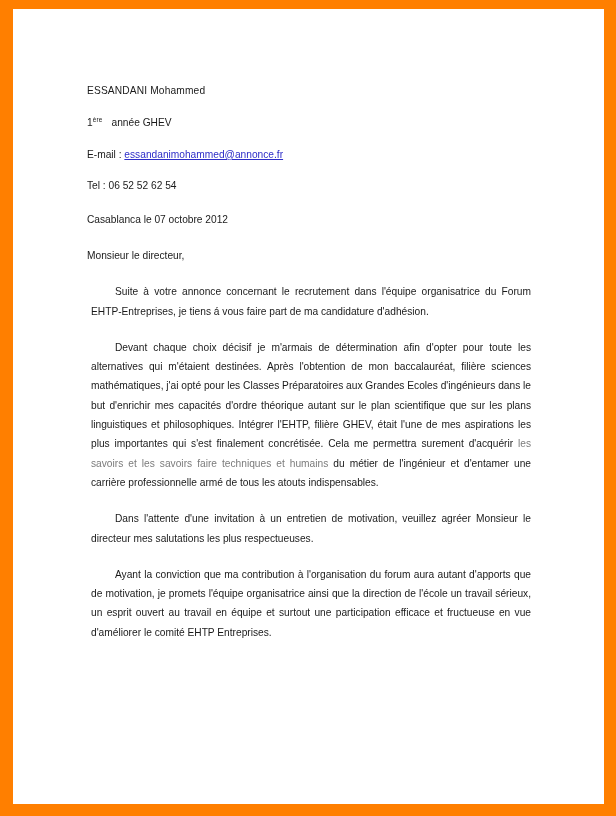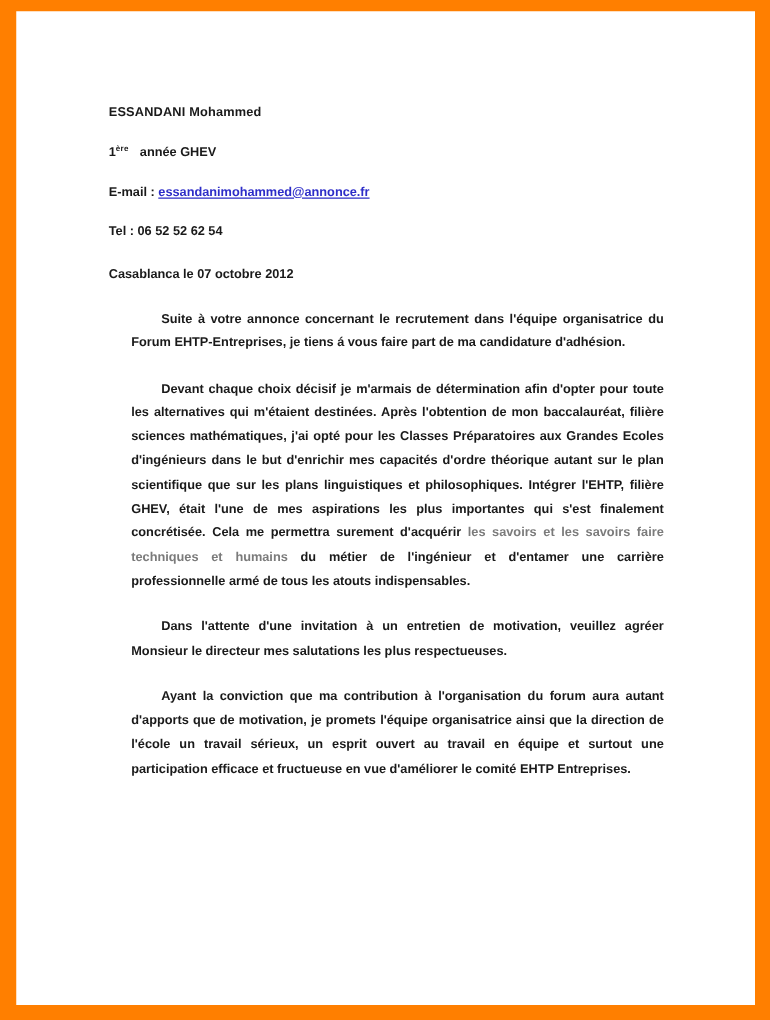--- a/index.html
+++ b/index.html
@@ -36,21 +36,20 @@
 
   
   .doc-body {
     position: absolute;
     left: 74px;
     top: 72px;
     width: 444px;
     color: #1a1a1a;
     font-size: 10.2px;
     line-height: 19.3px;
-    font-weight: bold;
     -webkit-font-smoothing: antialiased;
   }
 
   .sender-block {
     margin: 0;
   }
   .sender-line {
     margin: 0 0 12.5px 0;
     white-space: nowrap;
   }
@@ -84,21 +83,21 @@
 
   .subject-line {
     margin: 22px 0 0 0;
   }
 
   .salutation-line {
     margin: 17px 0 0 0;
   }
 
   .para {
-    margin: 17px 0 0 18px;
+    margin: 17px 0 0 4px;
     text-align: justify;
     text-indent: 24px;
     hyphens: none;
   }
 
   
   .faded {
     color: #7b7b7b;
   }
 
@@ -123,20 +122,21 @@
         <p class="sender-line"><span>1</span><sup class="ord">ère</sup><span class="ord-gap"></span><span>année GHEV</span></p>
 
         <p class="sender-line"><span>E-mail : </span><a class="email-link" href="#">essandanimohammed@annonce.fr</a></p>
 
         <p class="sender-line">Tel : 06 52 52 62 54</p>
       </div>
 
       <p class="date-line">Casablanca le 07 octobre 2012</p>
 
 
+      <p class="salutation-line">Monsieur le directeur,</p>
 
       <p class="para">Suite à votre annonce concernant le recrutement dans l'équipe organisatrice du Forum EHTP-Entreprises, je tiens á vous faire part de ma candidature d'adhésion.</p>
 
       <p class="para"><span>Devant chaque choix décisif je m'armais de détermination afin d'opter pour toute les alternatives qui m'étaient destinées. Après l'obtention de mon baccalauréat, filière sciences mathématiques, j'ai opté pour les Classes Préparatoires aux Grandes Ecoles d'ingénieurs dans le but d'enrichir mes capacités d'ordre théorique autant sur le plan scientifique que sur les plans linguistiques et philosophiques. Intégrer l'EHTP, filière GHEV, était l'une de mes aspirations les plus importantes qui s'est finalement concrétisée. Cela me permettra surement d'acquérir </span><span class="faded">les savoirs et les savoirs faire techniques et humains</span><span> du métier de l'ingénieur et d'entamer une carrière professionnelle armé de tous les atouts indispensables.</span></p>
 
       <p class="para">Dans l'attente d'une invitation à un entretien de motivation, veuillez agréer Monsieur le directeur mes salutations les plus respectueuses.</p>
 
       <p class="para">Ayant la conviction que ma contribution à l'organisation du forum aura autant d'apports que de motivation, je promets l'équipe organisatrice ainsi que la direction de l'école un travail sérieux, un esprit ouvert au travail en équipe et surtout une participation efficace et fructueuse en vue d'améliorer le comité EHTP Entreprises.</p>
 
 

